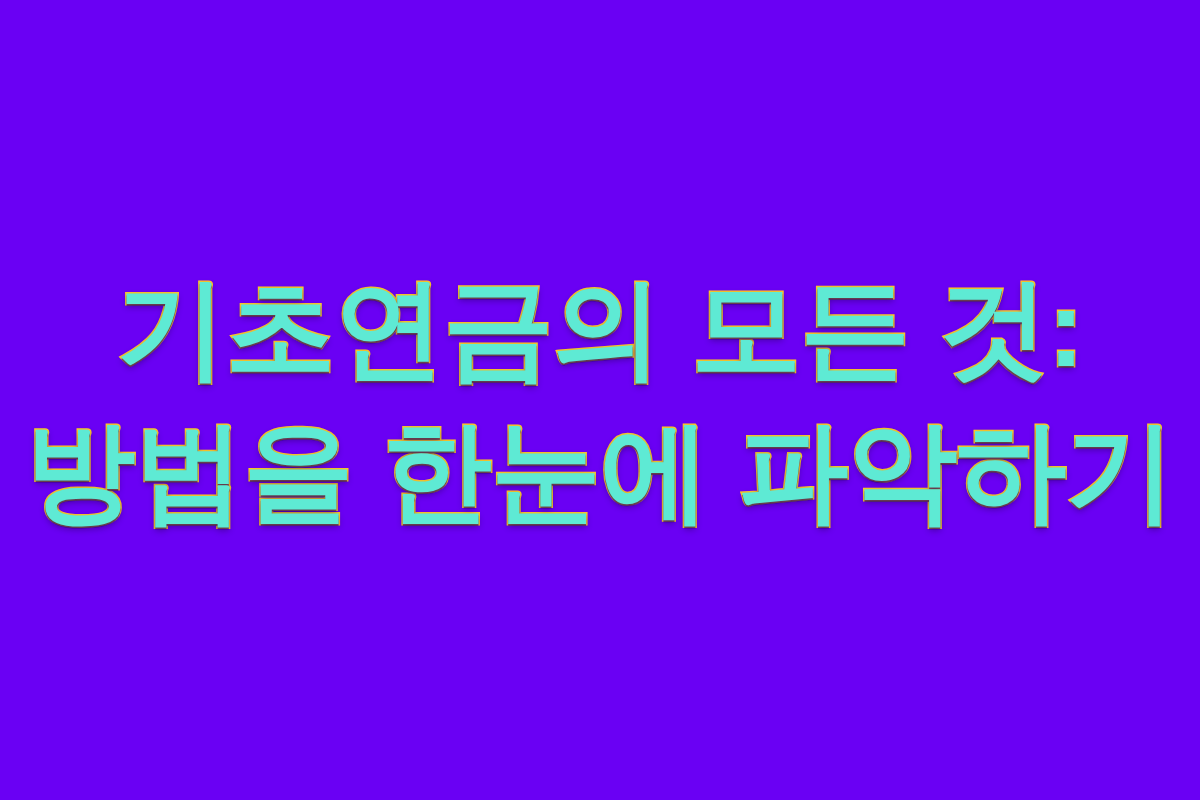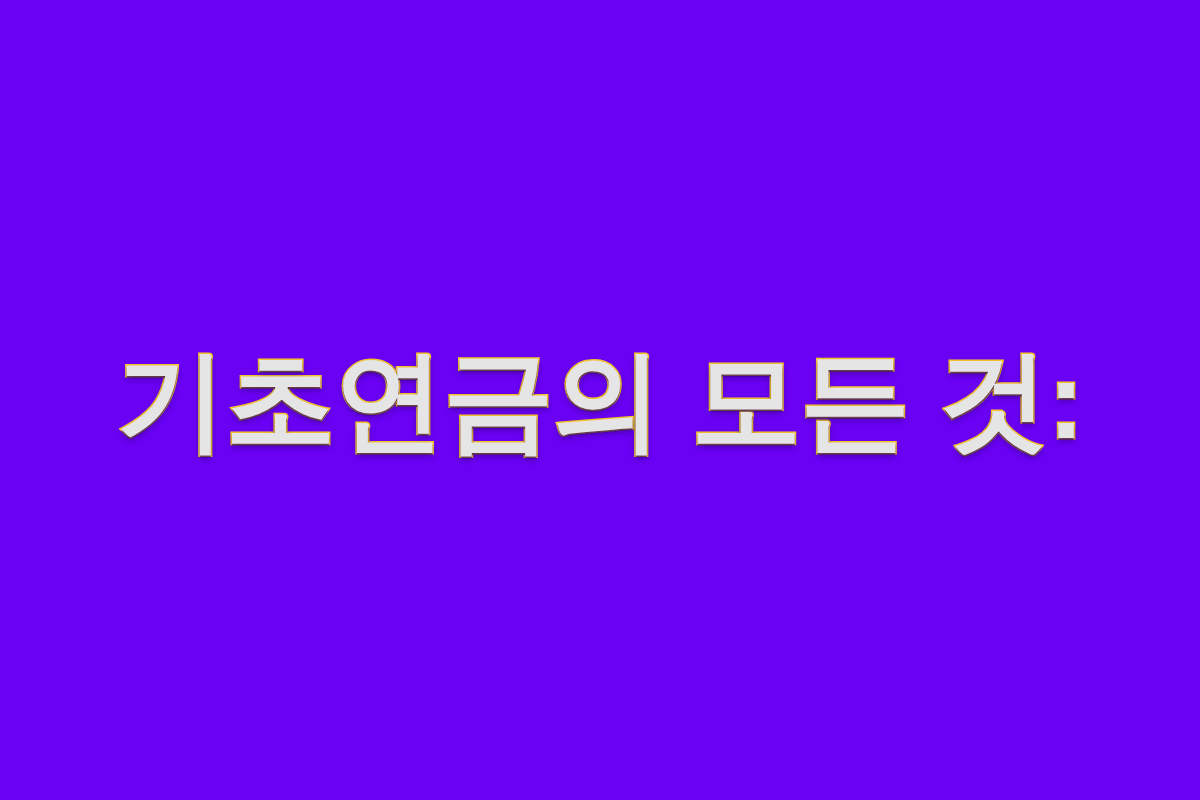--- a/index.html
+++ b/index.html
@@ -31,21 +31,21 @@
     width: 100%;
     padding: 0 14px;
     box-sizing: border-box;
     text-align: center;
     
     transform: translateY(-1px);
   }
 
   .title-line {
     display: block;
-    color: #e5e5e5;
+    color: #5eead4;
     font-family: "Liberation Sans", "DejaVu Sans", sans-serif;
     font-weight: 700;
     font-size: 112px;
     line-height: 1.30;
     letter-spacing: -1px;
     white-space: nowrap;
     text-shadow:
       0 2px 0 rgba(40, 0, 95, 0.55),
       0 3px 6px rgba(30, 0, 75, 0.45);
     
@@ -60,16 +60,17 @@
 </head>
 <body>
 
 <div id="banner">
 
   <div id="title-block">
 
     <span class="title-line line-1">기초연금의 모든 것:</span>
 
 
+    <span class="title-line line-3">방법을 한눈에 파악하기</span>
 
   </div>
 
 </div>
 
 </body></html>

